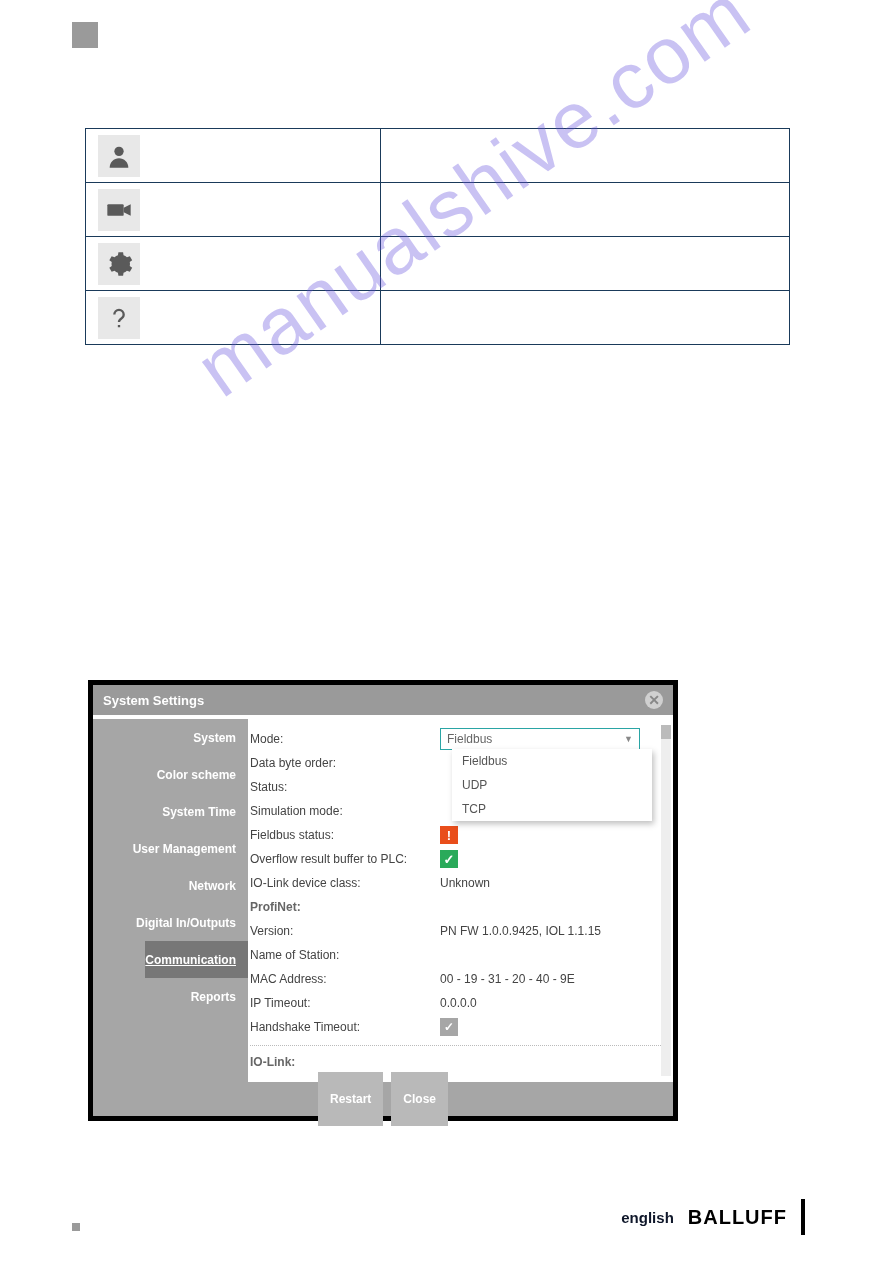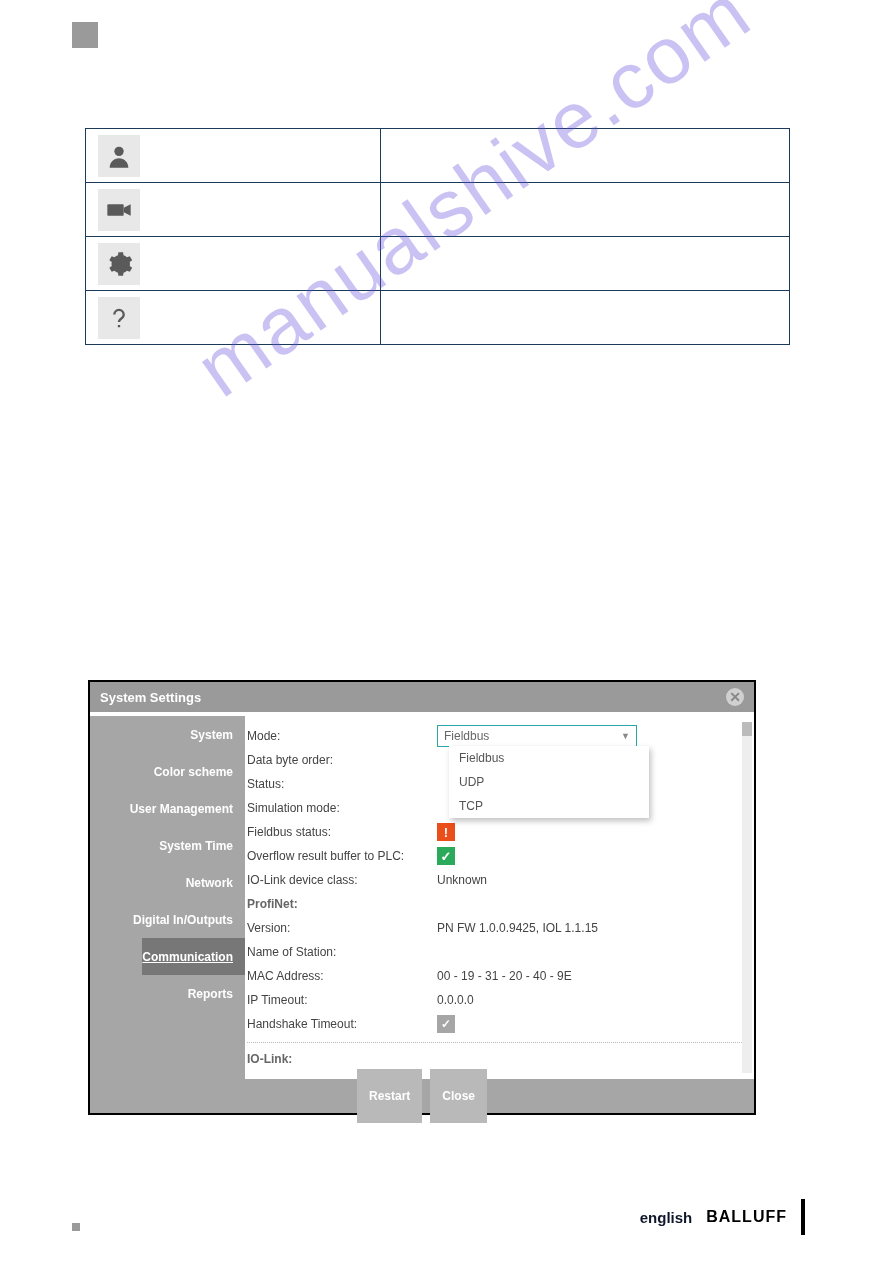--- a/index.html
+++ b/index.html
@@ -62,22 +62,22 @@
     transform-origin: left top;
     letter-spacing: 2px;
     pointer-events: none;
     user-select: none;
     font-family: Arial, sans-serif;
   }
   .dialog {
     position: absolute;
     left: 88px;
     top: 680px;
-    width: 668px;
-    border: 2px solid #000000;
+    width: 590px;
+    border: 5px solid #000000;
     background: #f0f0f0;
   }
   .dialog-header {
     background: #9a9a9a;
     height: 30px;
     display: flex;
     align-items: center;
     justify-content: space-between;
     padding: 0 10px;
     color: #fff;
@@ -256,21 +256,21 @@
     display: flex;
     align-items: center;
     gap: 14px;
   }
   .lang-label {
     font-size: 15px;
     font-weight: bold;
     color: #0f172a;
   }
   .brand-label {
-    font-size: 16px;
+    font-size: 20px;
     font-weight: 900;
     letter-spacing: 1px;
     color: #000;
   }
   .brand-bar {
     width: 4px;
     height: 36px;
     background: #000;
   }
   hr.sep {
@@ -336,22 +336,22 @@
 <div class="dialog">
   <div class="dialog-header">
     <span>System Settings</span>
     <span class="close-x">✕</span>
   </div>
   <div class="dialog-underline"></div>
   <div class="dialog-body">
     <div class="dialog-sidebar">
       <div class="sidebar-item">System</div>
       <div class="sidebar-item">Color scheme</div>
+      <div class="sidebar-item">System Time</div>
       <div class="sidebar-item">User Management</div>
-      <div class="sidebar-item">System Time</div>
       <div class="sidebar-item">Network</div>
       <div class="sidebar-item">Digital In/Outputs</div>
       <div class="sidebar-item active">Communication</div>
       <div class="sidebar-item">Reports</div>
       <div class="sidebar-spacer"></div>
     </div>
     <div class="dialog-content">
 
       <div class="field-row">
         <span class="field-label">Mode:</span>

